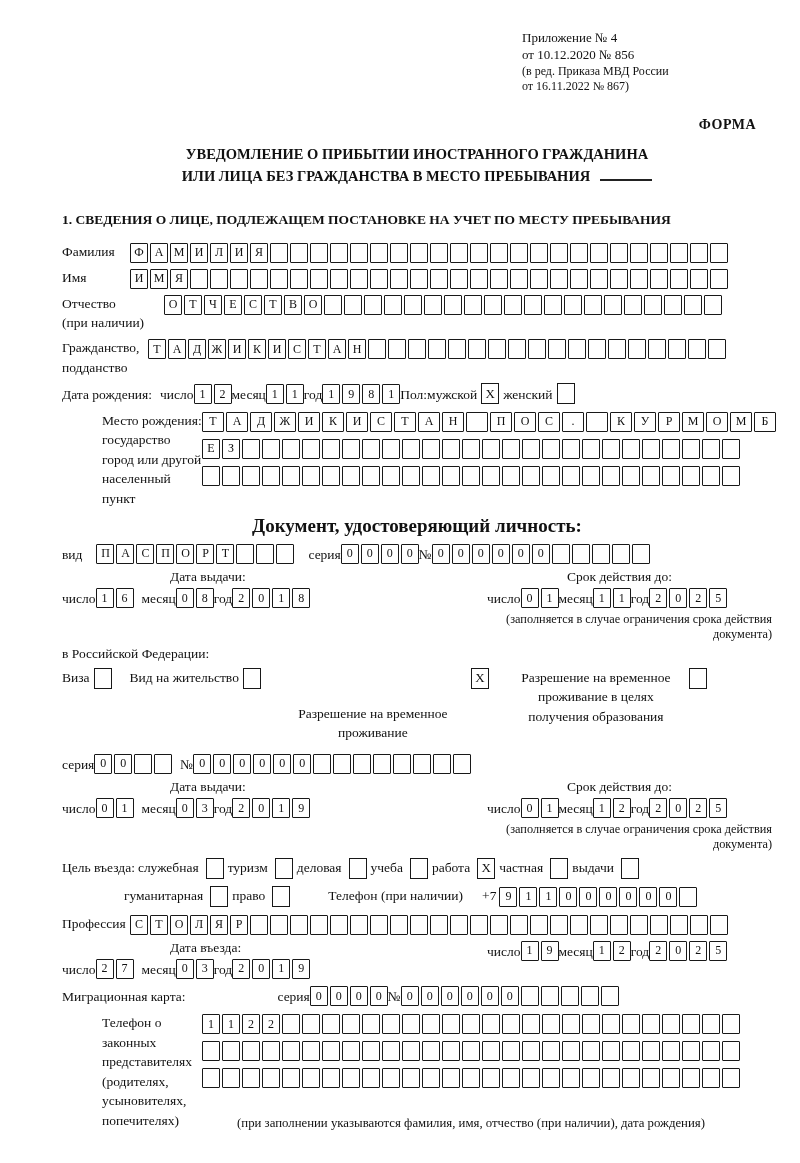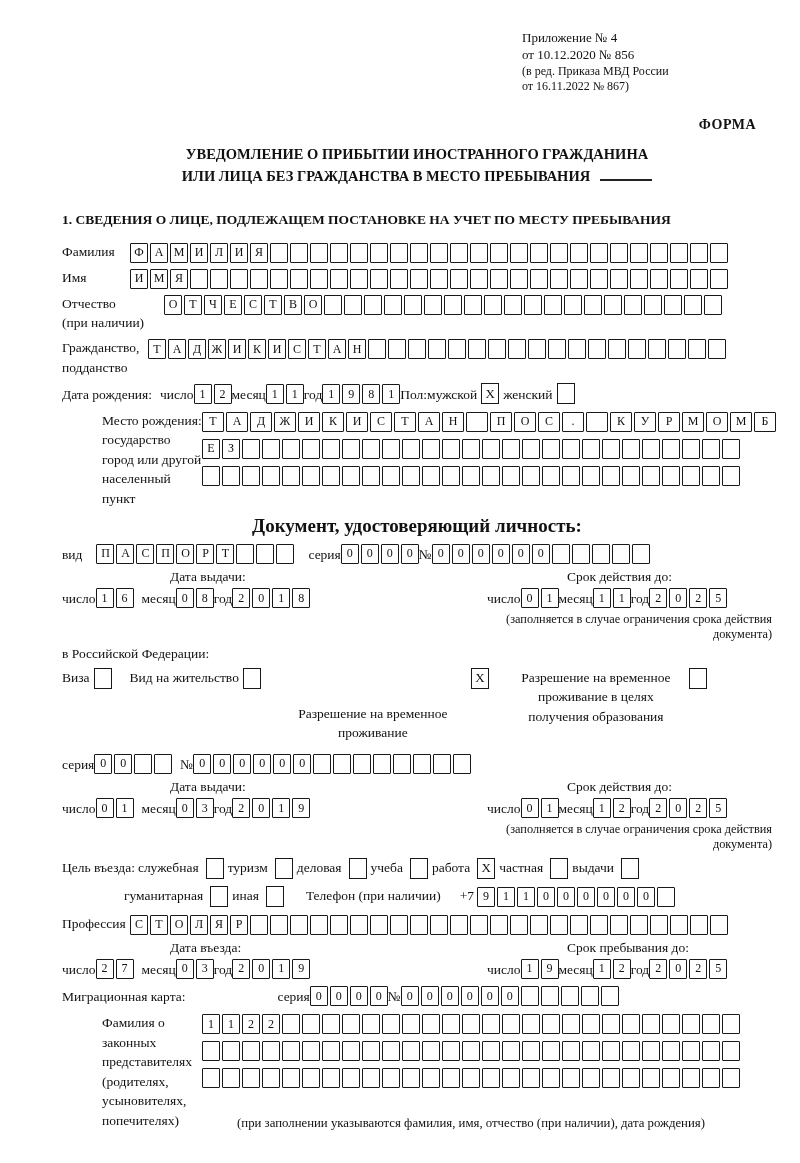--- a/index.html
+++ b/index.html
@@ -556,23 +556,23 @@
     <span class="vl">работа</span>
     <span class="checkbox">X</span>
     <span class="vl">частная</span>
     <span class="checkbox"></span>
     <span class="vl">выдачи</span>
     <span class="checkbox"></span>
   </div>
   <div class="visit-line" style="padding-left:62px;">
     <span class="vl">гуманитарная</span>
     <span class="checkbox"></span>
-    <span class="vl">иная</span>
+    <span class="vl">право</span>
     <span class="checkbox"></span>
-    <span class="vl" style="margin-left:18px;">Телефон (при наличии)</span>
+    <span class="vl" style="margin-left:34px;">Телефон (при наличии)</span>
     <span class="vl" style="margin-left:16px;">+7</span>
     <div class="cells">
         <div class="cell">9</div>
         <div class="cell">1</div>
         <div class="cell">1</div>
         <div class="cell">0</div>
         <div class="cell">0</div>
         <div class="cell">0</div>
         <div class="cell">0</div>
         <div class="cell">0</div>
@@ -635,21 +635,20 @@
         <span class="lbl">год</span>
         <div class="cells">
             <div class="cell">2</div>
             <div class="cell">0</div>
             <div class="cell">1</div>
             <div class="cell">9</div>
           </div>
       </div>
     </div>
     <div class="col-r">
-      <div class="col-head r">Срок пребывания до:</div>
       <div class="dategrp" style="padding-left:40px;">
         <span class="lbl">число</span>
         <div class="cells">
             <div class="cell">1</div>
             <div class="cell">9</div>
           </div>
         <span class="lbl">месяц</span>
         <div class="cells">
             <div class="cell">1</div>
             <div class="cell">2</div>
@@ -688,21 +687,21 @@
           <div class="cell"></div>
           <div class="cell"></div>
           <div class="cell"></div>
           <div class="cell"></div>
         </div>
     </div>
   </div>
 
   <div class="row mt6">
     <div class="lbl w100">
-      <div class="lbl2">Фамилия о</div>
+      <div class="lbl2">Телефон о</div>
       <div class="lbl2">законных</div>
       <div class="lbl2">представителях</div>
       <div class="lbl2">(родителях,</div>
       <div class="lbl2">усыновителях,</div>
       <div class="lbl2">попечителях)</div>
     </div>
     <div>
       <div class="stack">
         <div class="cells">
             <div class="cell">1</div>

